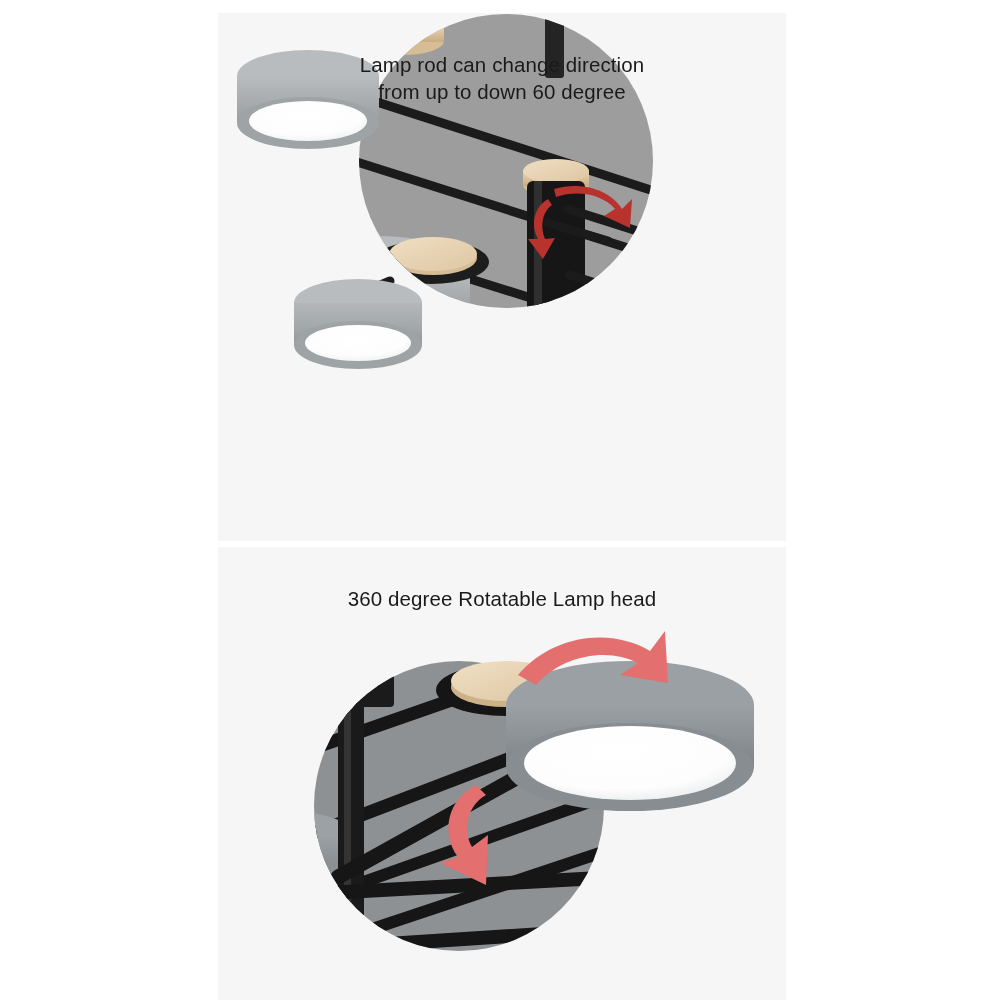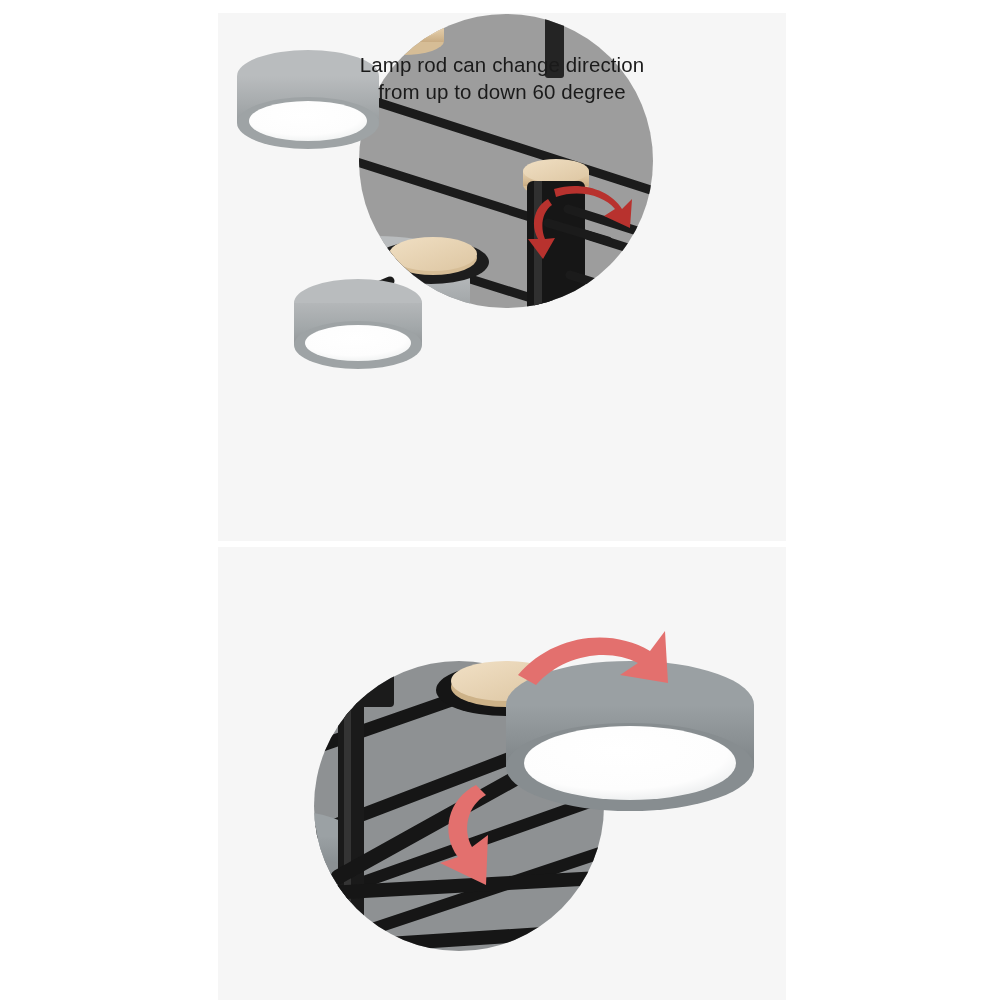--- a/index.html
+++ b/index.html
@@ -258,14 +258,15 @@
 
         <g fill="#e3706e">
           <path d="M300 128 C334 88 392 80 432 104 L447 84 L450 136 L402 128 L420 116 C390 100 344 108 318 138 Z"></path>
           <path d="M258 238 C230 252 222 286 240 310 L222 316 L268 338 L270 288 L254 300 C244 282 250 258 268 248 Z"></path>
         </g>
       </svg>
     </div>
 
   </div>
 
+  <div class="panel-heading" id="heading-2" style="left:218px;width:568px;">360 degree Rotatable Lamp head</div>
 
 </div>
 
 </body></html>

